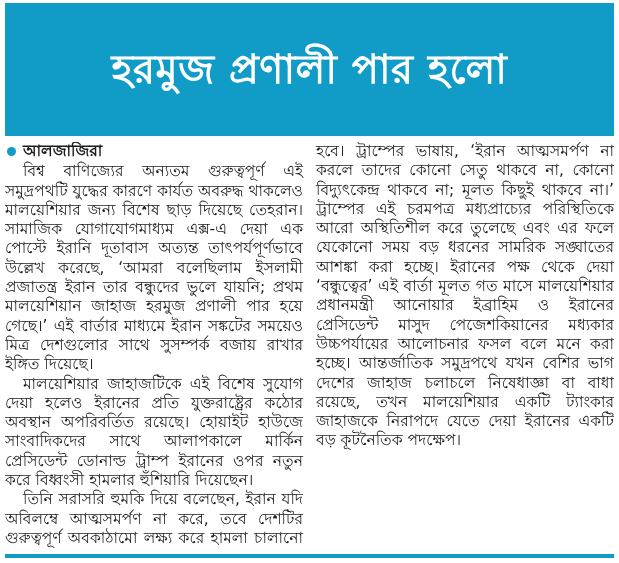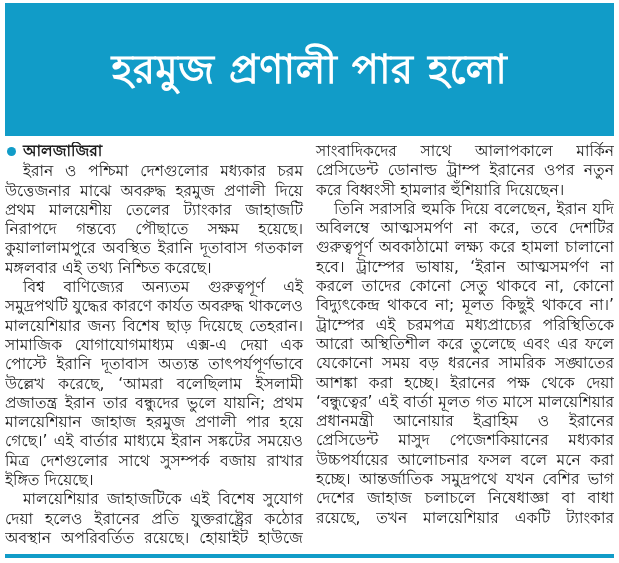--- a/index.html
+++ b/index.html
@@ -70,21 +70,20 @@
 
   <div class="headline-box">
     <h1 class="headline"><span>হরমুজ প্রণালী পার হলো</span><br></h1>
   </div>
 
   <div class="article-body">
     <div class="byline">
       <span class="dot"></span>
       <span class="source">আলজাজিরা</span>
     </div>
-    <p>ইরান ও পশ্চিমা দেশগুলোর মধ্যকার চরম উত্তেজনার মাঝে অবরুদ্ধ হরমুজ প্রণালী দিয়ে প্রথম মালয়েশীয় তেলের ট্যাংকার জাহাজটি নিরাপদে গন্তব্যে পৌছাতে সক্ষম হয়েছে। কুয়ালালামপুরে অবস্থিত ইরানি দূতাবাস গতকাল মঙ্গলবার এই তথ্য নিশ্চিত করেছে।</p>
     <p>বিশ্ব বাণিজ্যের অন্যতম গুরুত্বপূর্ণ এই সমুদ্রপথটি যুদ্ধের কারণে কার্যত অবরুদ্ধ থাকলেও মালয়েশিয়ার জন্য বিশেষ ছাড় দিয়েছে তেহরান। সামাজিক যোগাযোগমাধ্যম এক্স-এ দেয়া এক পোস্টে ইরানি দূতাবাস অত্যন্ত তাৎপর্যপূর্ণভাবে উল্লেখ করেছে, ‘আমরা বলেছিলাম ইসলামী প্রজাতন্ত্র ইরান তার বন্ধুদের ভুলে যায়নি; প্রথম মালয়েশিয়ান জাহাজ হরমুজ প্রণালী পার হয়ে গেছে।’ এই বার্তার মাধ্যমে ইরান সঙ্কটের সময়েও মিত্র দেশগুলোর সাথে সুসম্পর্ক বজায় রাখার ইঙ্গিত দিয়েছে।</p>
     <p>মালয়েশিয়ার জাহাজটিকে এই বিশেষ সুযোগ দেয়া হলেও ইরানের প্রতি যুক্তরাষ্ট্রের কঠোর অবস্থান অপরিবর্তিত রয়েছে। হোয়াইট হাউজে সাংবাদিকদের সাথে আলাপকালে মার্কিন প্রেসিডেন্ট ডোনাল্ড ট্রাম্প ইরানের ওপর নতুন করে বিধ্বংসী হামলার হুঁশিয়ারি দিয়েছেন।</p>
     <p>তিনি সরাসরি হুমকি দিয়ে বলেছেন, ইরান যদি অবিলম্বে আত্মসমর্পণ না করে, তবে দেশটির গুরুত্বপূর্ণ অবকাঠামো লক্ষ্য করে হামলা চালানো হবে। ট্রাম্পের ভাষায়, ‘ইরান আত্মসমর্পণ না করলে তাদের কোনো সেতু থাকবে না, কোনো বিদ্যুৎকেন্দ্র থাকবে না; মূলত কিছুই থাকবে না।’ ট্রাম্পের এই চরমপত্র মধ্যপ্রাচ্যের পরিস্থিতিকে আরো অস্থিতিশীল করে তুলেছে এবং এর ফলে যেকোনো সময় বড় ধরনের সামরিক সঙ্ঘাতের আশঙ্কা করা হচ্ছে। ইরানের পক্ষ থেকে দেয়া ‘বন্ধুত্বের’ এই বার্তা মূলত গত মাসে মালয়েশিয়ার প্রধানমন্ত্রী আনোয়ার ইব্রাহিম ও ইরানের প্রেসিডেন্ট মাসুদ পেজেশকিয়ানের মধ্যকার উচ্চপর্যায়ের আলোচনার ফসল বলে মনে করা হচ্ছে। আন্তর্জাতিক সমুদ্রপথে যখন বেশির ভাগ দেশের জাহাজ চলাচলে নিষেধাজ্ঞা বা বাধা রয়েছে, তখন মালয়েশিয়ার একটি ট্যাংকার জাহাজকে নিরাপদে যেতে দেয়া ইরানের একটি বড় কূটনৈতিক পদক্ষেপ।</p>
 
   </div>
 
   <div class="bottom-rule"></div>
 
 </div>
 

